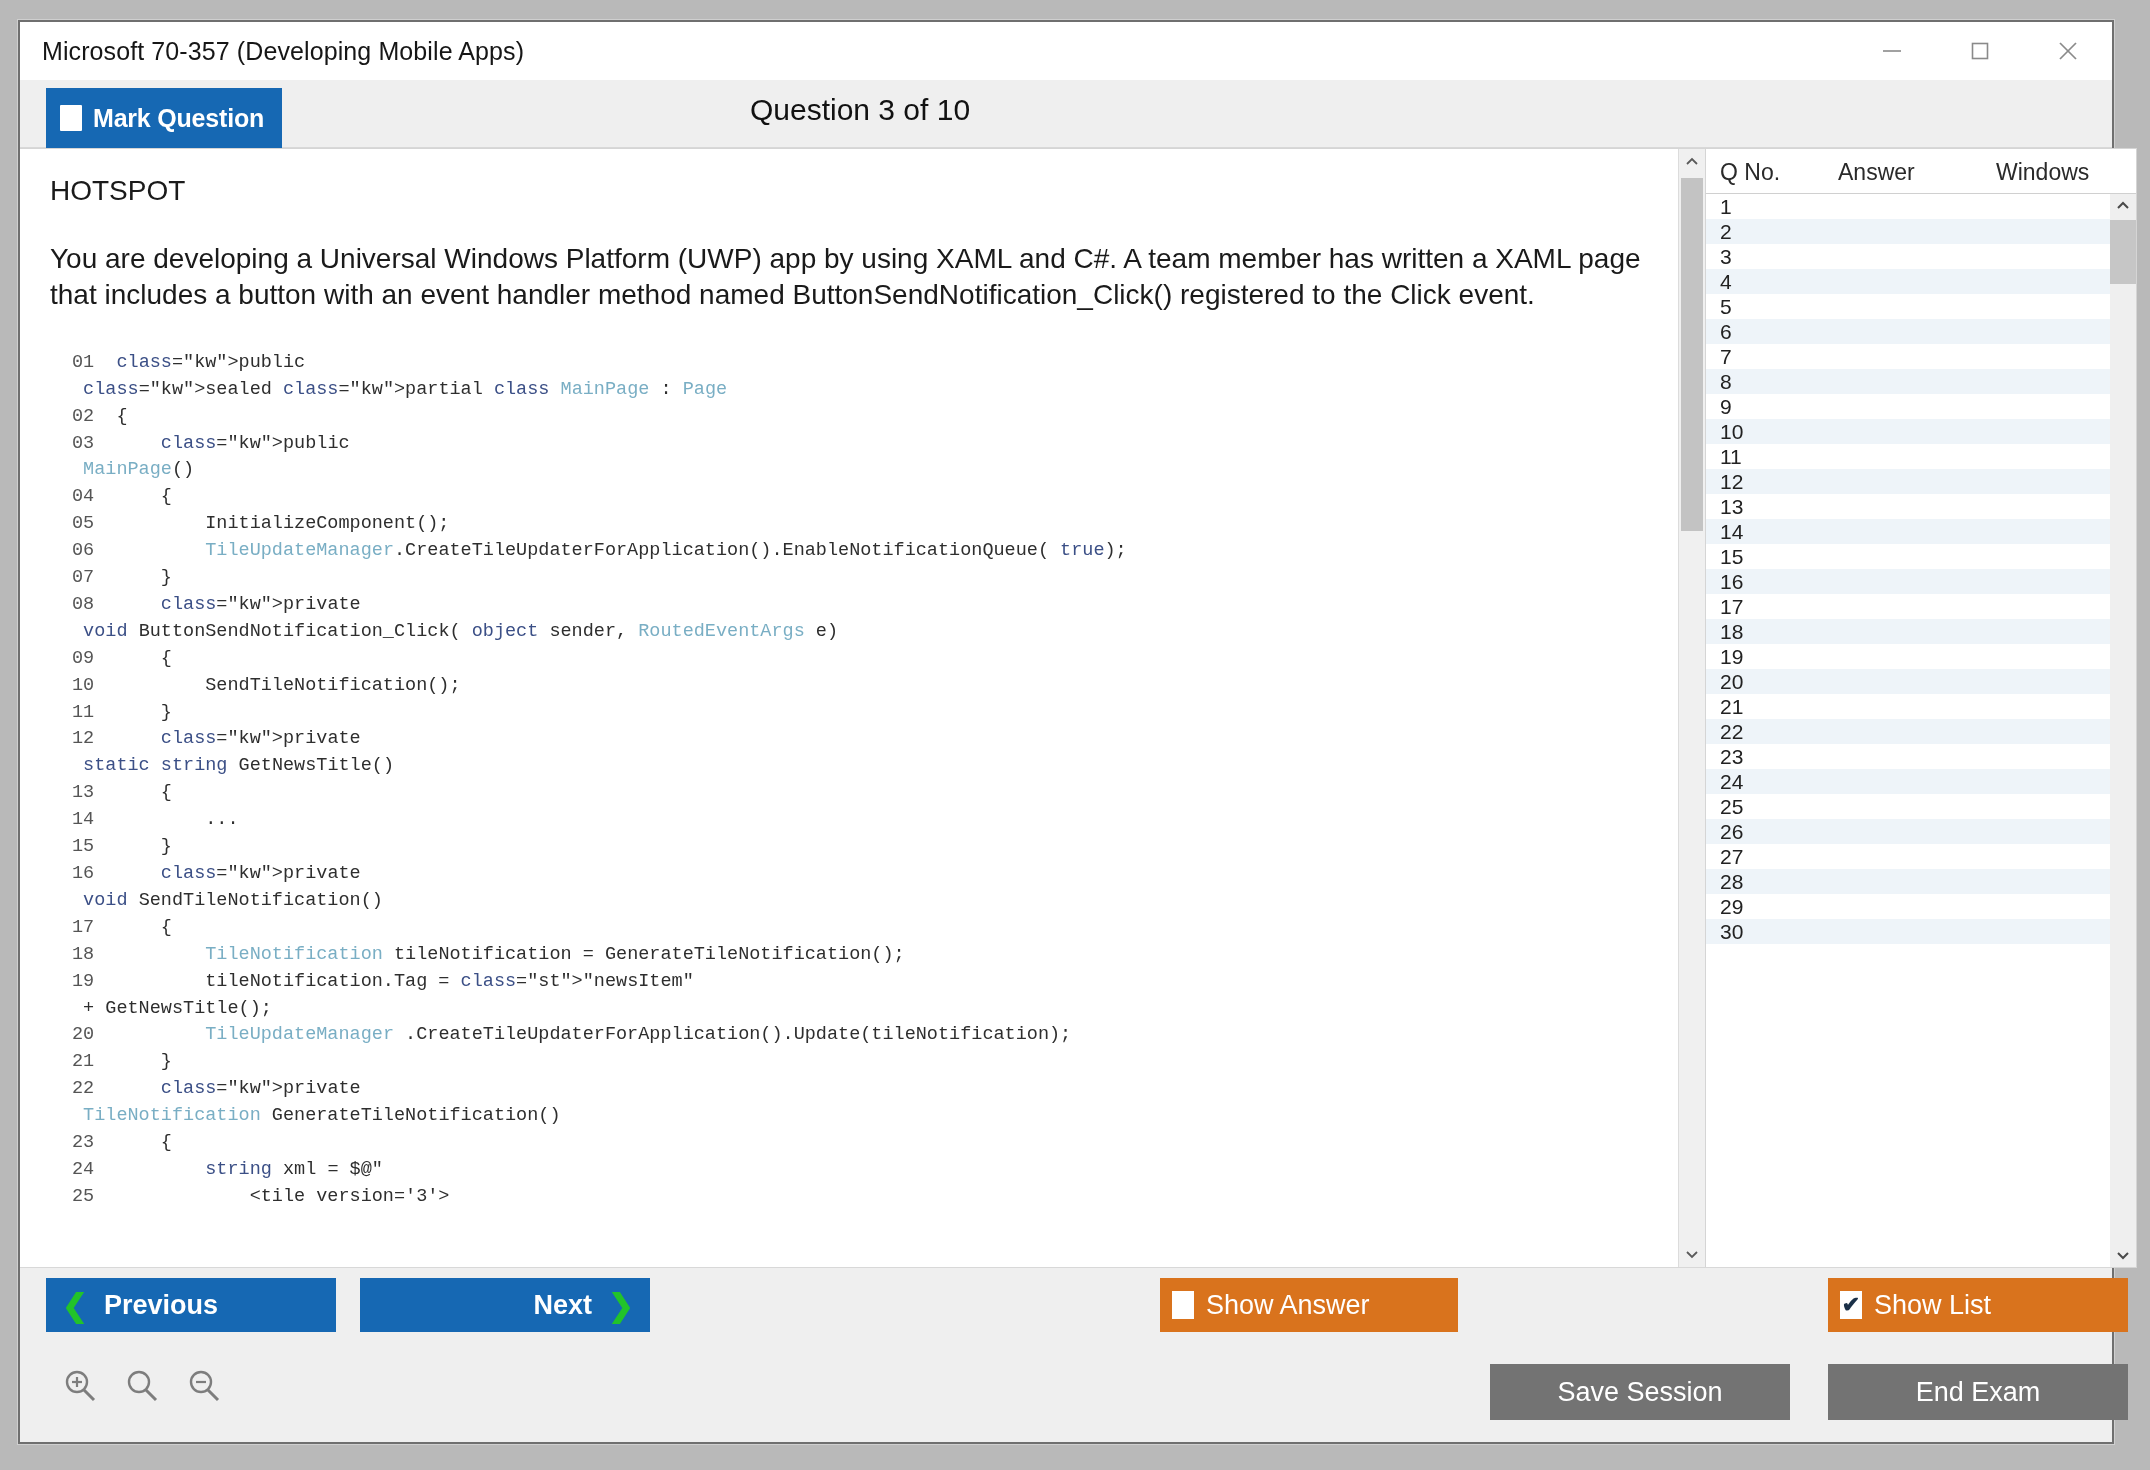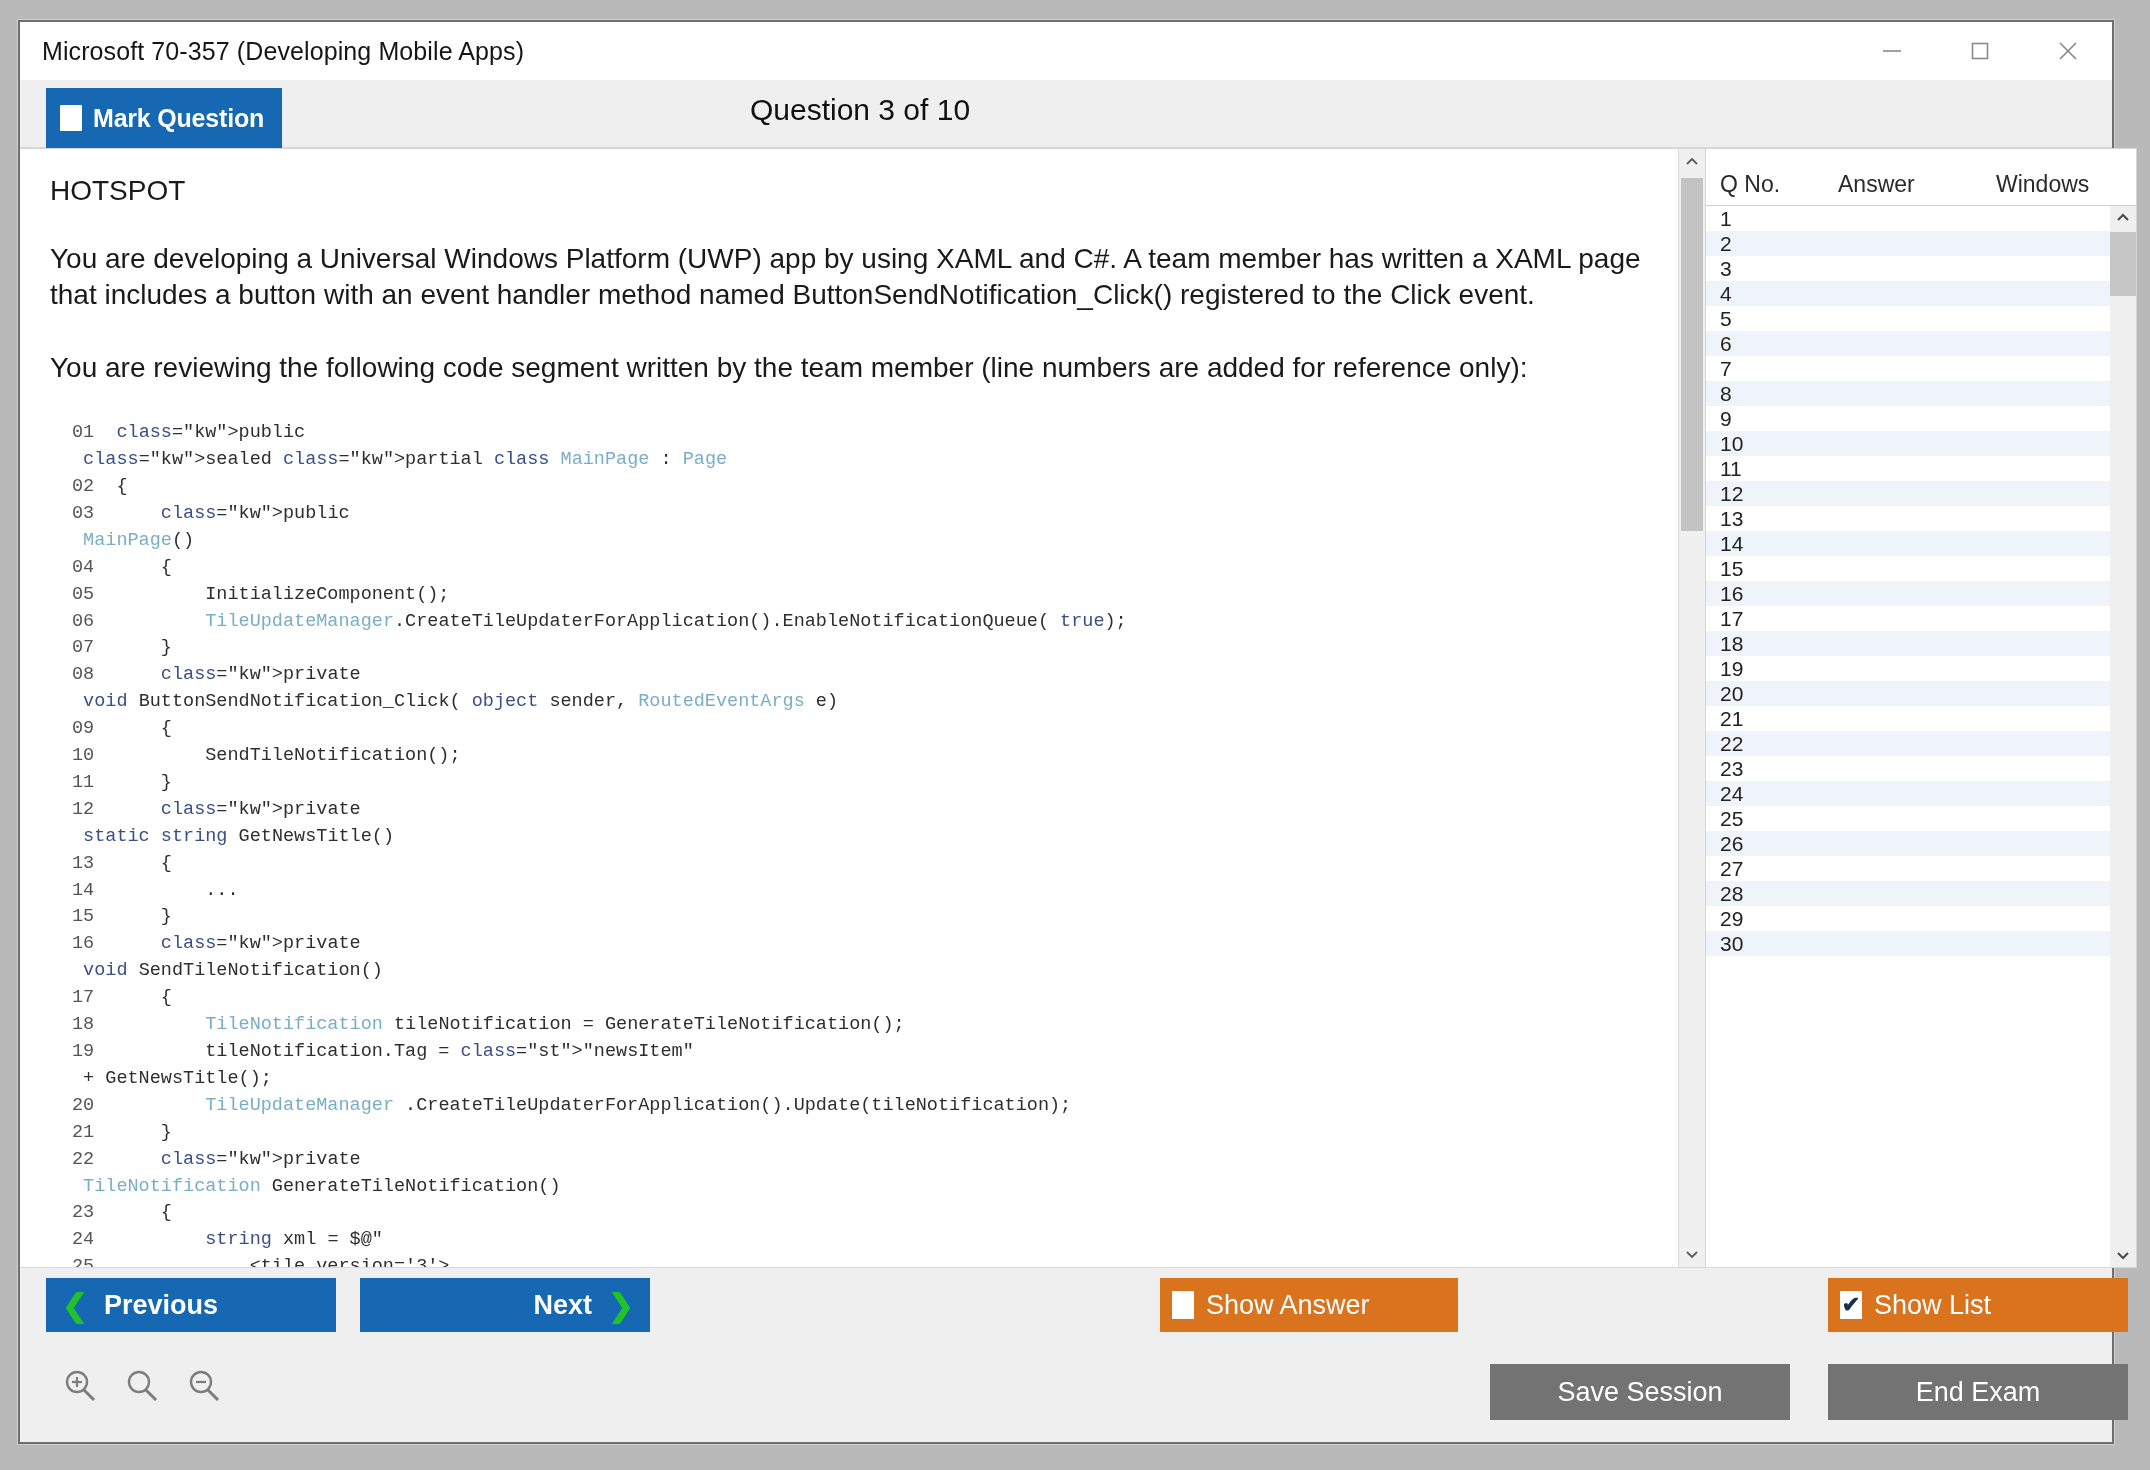--- a/index.html
+++ b/index.html
@@ -46,21 +46,21 @@
   
   .vscroll{position:absolute;right:0;top:0;width:26px;height:100%;background:#f0f0f0;border-left:1px solid #dcdcdc;}
   .vs-arrow{width:26px;height:26px;display:flex;align-items:center;justify-content:center;background:#f0f0f0;}
   .vs-arrow.bottom{position:absolute;bottom:0;left:0;}
   .vs-thumb{position:absolute;left:2px;width:22px;top:29px;height:353px;background:#c3c3c3;}
 
   
   .qlist{flex:1;background:#fff;border:1px solid #d5d5d5;border-left:none;box-sizing:border-box;
          display:flex;flex-direction:column;position:relative;}
   .qlist-head{display:flex;height:42px;align-items:center;border-bottom:1px solid #d0d0d0;
-              font-size:23px;color:#2a2a2a;background:#fff;flex:0 0 auto;padding-top:14px;}
+              font-size:23px;color:#2a2a2a;background:#fff;flex:0 0 auto;padding-top:2px;}
   .qh{padding-left:8px;}
   .qh-no{width:110px;padding-left:14px;}
   .qh-ans{width:150px;}
   .qh-mark{width:140px;}
   .qlist-body{flex:1;position:relative;overflow:hidden;}
   .qrow{display:flex;height:25px;align-items:center;font-size:21px;color:#222;padding-left:14px;background:#fff;}
   .qrow:nth-child(even){background:#eef4f9;}
   .lscroll{position:absolute;right:0;top:0;width:26px;height:100%;background:#efefef;}
   .ls-arrow{width:26px;height:24px;display:flex;align-items:center;justify-content:center;}
   .ls-arrow.bottom{position:absolute;bottom:0;left:0;}
@@ -130,21 +130,20 @@
     </button>
     <div class="qtitle">Question 3 of 10</div>
   </div>
 
   <div class="body">
 
     <div class="content-wrap">
       <div class="content">
         <div class="hotspot">HOTSPOT</div>
         <div class="para">You are developing a Universal Windows Platform (UWP) app by using XAML and C#. A team member has written a XAML page that includes a button with an event handler method named ButtonSendNotification_Click() registered to the Click event.</div>
-        <div class="para para2">You are reviewing the following code segment written by the team member (line numbers are added for reference only):</div>
         <div class="code" id="code-block"><span class="row"><span class="ln">01</span>  <span <span="" class="kw">class</span>="kw"&gt;public</span> <span <span="" class="kw">class</span>="kw"&gt;sealed <span <span="" class="kw">class</span>="kw"&gt;partial <span class="kw">class</span> <span class="ty">MainPage</span> : <span class="ty">Page</span><span class="row"><span class="ln">02</span>  {</span><span class="row"><span class="ln">03</span>      <span <span="" class="kw">class</span>="kw"&gt;public</span> <span class="ty">MainPage</span>()<span class="row"><span class="ln">04</span>      {</span><span class="row"><span class="ln">05</span>          InitializeComponent();</span><span class="row"><span class="ln">06</span>          <span class="ty">TileUpdateManager</span>.CreateTileUpdaterForApplication().EnableNotificationQueue( <span class="kw">true</span>);</span><span class="row"><span class="ln">07</span>      }</span><span class="row"><span class="ln">08</span>      <span <span="" class="kw">class</span>="kw"&gt;private</span> <span class="kw">void</span> ButtonSendNotification_Click( <span class="kw">object</span> sender, <span class="ty">RoutedEventArgs</span> e)<span class="row"><span class="ln">09</span>      {</span><span class="row"><span class="ln">10</span>          SendTileNotification();</span><span class="row"><span class="ln">11</span>      }</span><span class="row"><span class="ln">12</span>      <span <span="" class="kw">class</span>="kw"&gt;private</span> <span class="kw">static</span> <span class="kw">string</span> GetNewsTitle()<span class="row"><span class="ln">13</span>      {</span><span class="row"><span class="ln">14</span>          ...</span><span class="row"><span class="ln">15</span>      }</span><span class="row"><span class="ln">16</span>      <span <span="" class="kw">class</span>="kw"&gt;private</span> <span class="kw">void</span> SendTileNotification()<span class="row"><span class="ln">17</span>      {</span><span class="row"><span class="ln">18</span>          <span class="ty">TileNotification</span> tileNotification = GenerateTileNotification();</span><span class="row"><span class="ln">19</span>          tileNotification.Tag = <span <span="" class="kw">class</span>="st"&gt;"newsItem"</span> + GetNewsTitle();<span class="row"><span class="ln">20</span>          <span class="ty">TileUpdateManager</span> .CreateTileUpdaterForApplication().Update(tileNotification);</span><span class="row"><span class="ln">21</span>      }</span><span class="row"><span class="ln">22</span>      <span <span="" class="kw">class</span>="kw"&gt;private</span> <span class="ty">TileNotification</span> GenerateTileNotification()<span class="row"><span class="ln">23</span>      {</span><span class="row"><span class="ln">24</span>          <span class="kw">string</span> xml = $@"</span><span class="row"><span class="ln">25</span>              &lt;tile version='3'&gt;</span></div>
       </div>
 
       <div class="vscroll">
         <div class="vs-arrow">
           <svg width="14" height="12" viewBox="0 0 14 12">
               <polyline points="2,8 7,3 12,8" fill="none" stroke="#5a5a5a" stroke-width="1.8"></polyline>
             </svg>
         </div>
         <div class="vs-thumb"></div>

